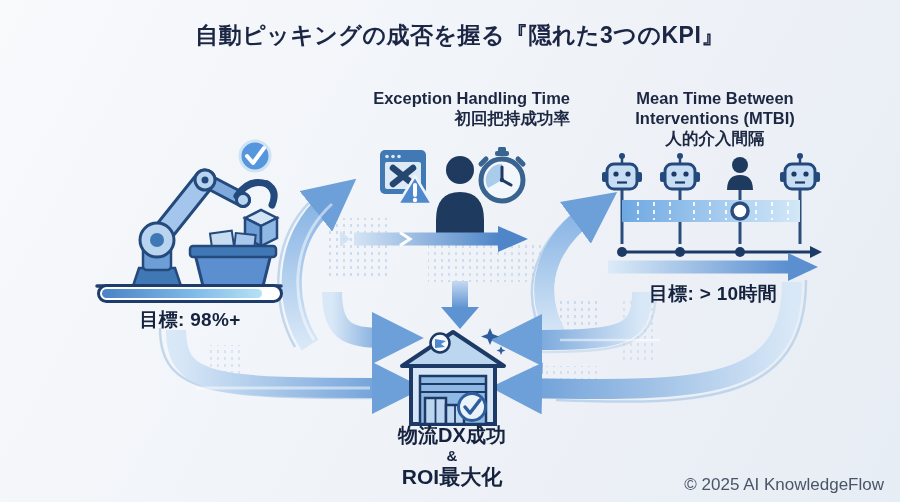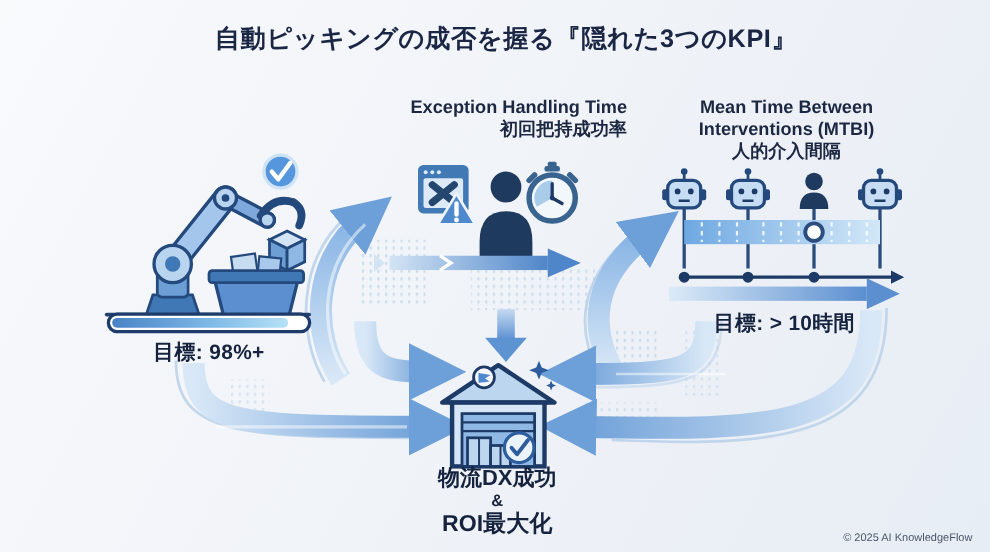--- a/index.html
+++ b/index.html
@@ -15,21 +15,21 @@
     font-size:23px;font-weight:700;letter-spacing:.5px;color:#1b2645;padding-left:10px;
   }
   .kpi-header{text-align:center;font-weight:700;font-size:16.5px;line-height:1.22;color:#1c2742;}
   .goal{font-size:19px;font-weight:700;text-align:center;color:#16233f;letter-spacing:.3px;}
   .outcome{
     left:352px;top:424px;width:200px;text-align:center;font-weight:700;color:#16233f;
   }
   .outcome .l1{font-size:20px;line-height:1.15;}
   .outcome .l2{font-size:15px;line-height:1.2;}
   .outcome .l3{font-size:21px;line-height:1.15;}
-  .copyright{right:16px;bottom:7px;font-size:10px;color:#4a5568;}
+  .copyright{right:16px;bottom:7px;font-size:17px;color:#4a5568;}
   
   .pbar{
     left:97px;top:284px;width:186px;height:19px;background:#ffffff;
     border:3px solid #1e3c6b;border-radius:13px;box-sizing:border-box;
   }
   .pbar .fill{
     position:absolute;left:2px;top:2px;bottom:2px;width:89%;
     border-radius:8px;
     background:linear-gradient(90deg,#4a83c6 0%,#7db8e6 55%,#b5e2f5 100%);
   }

